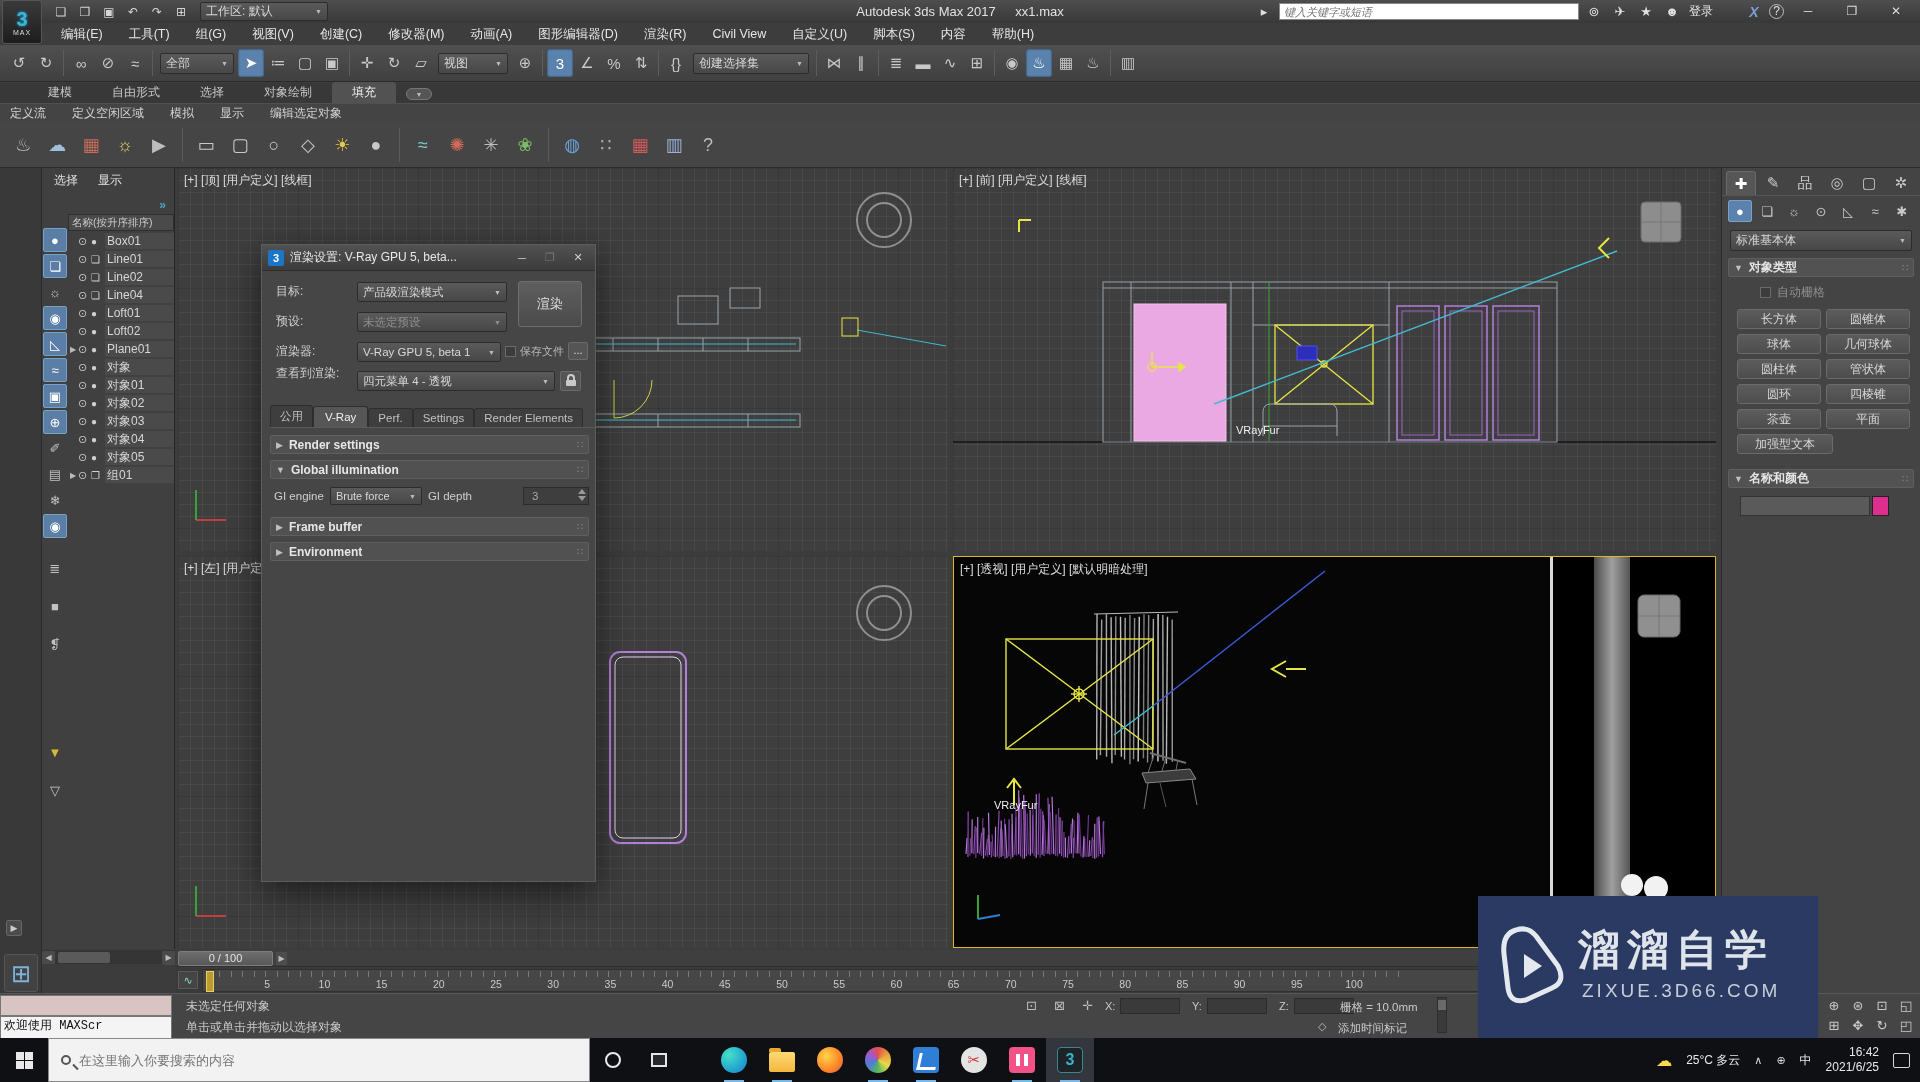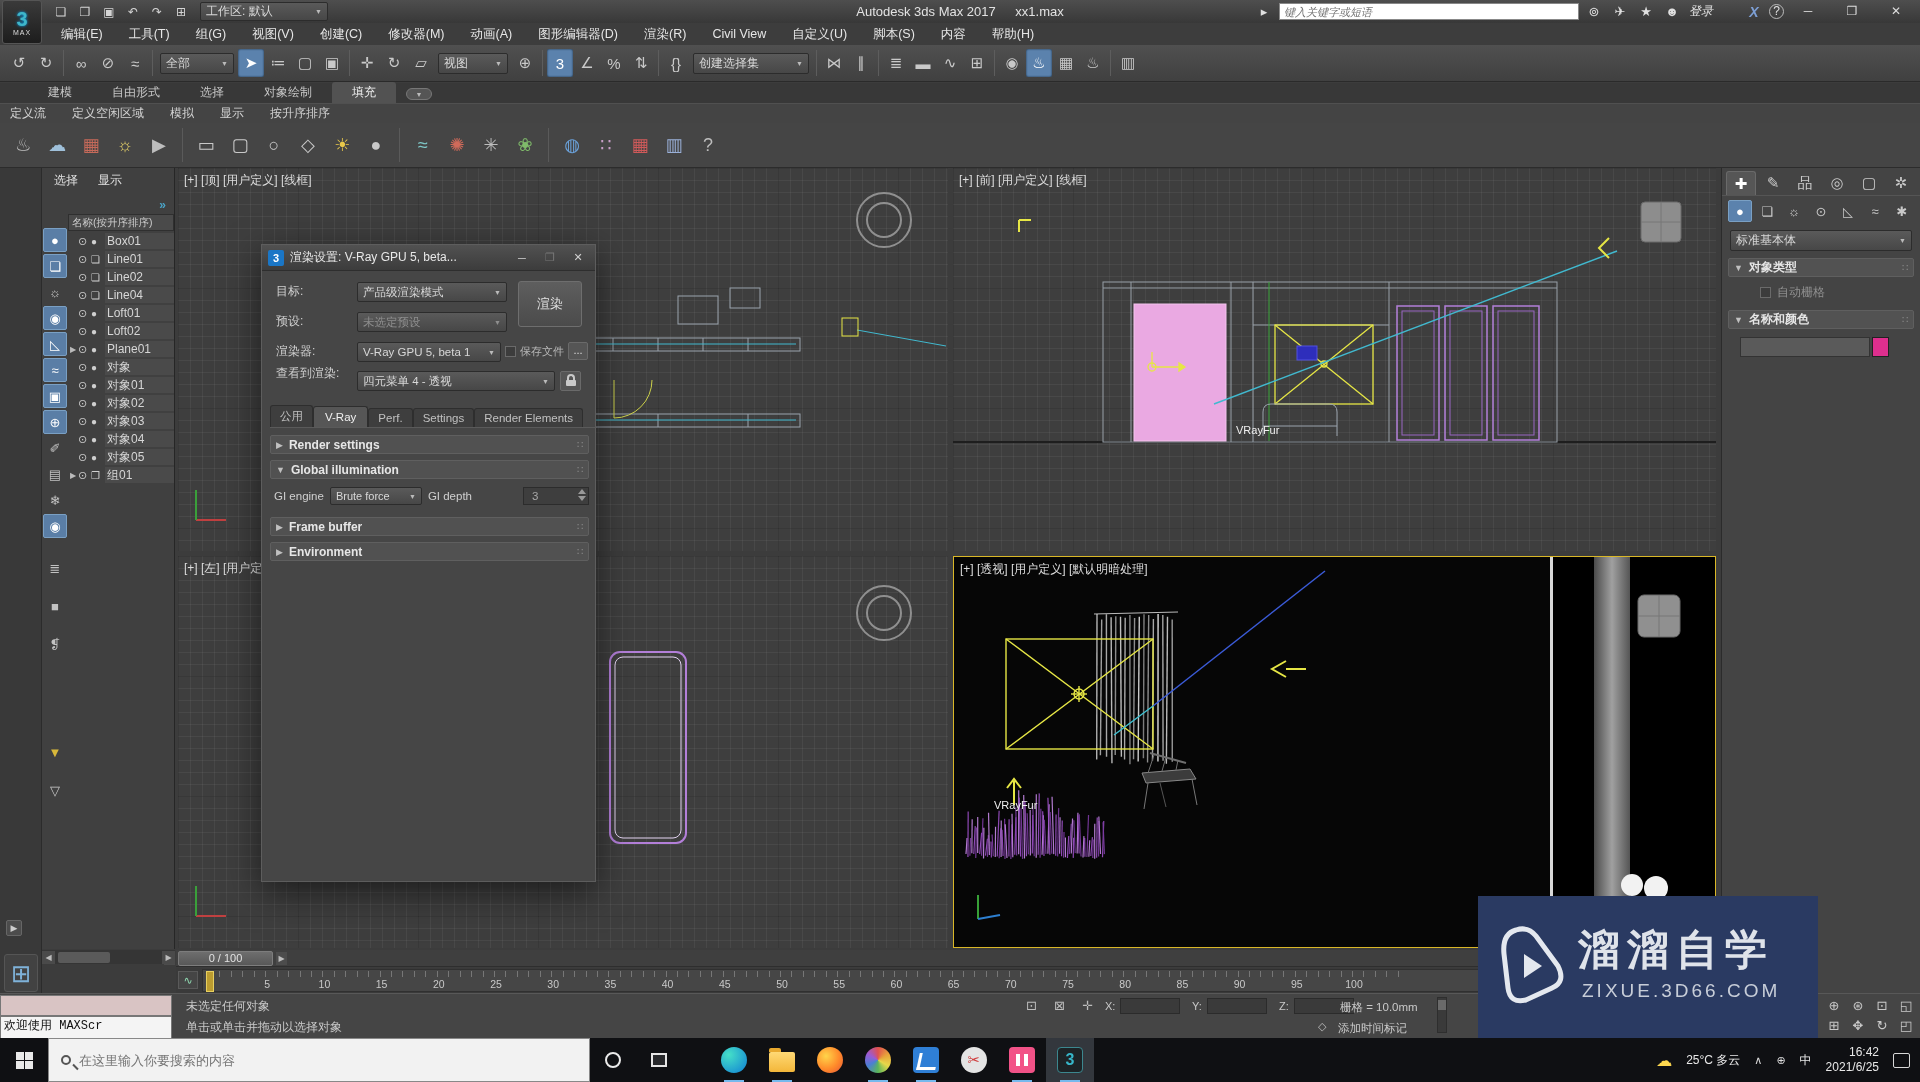--- a/index.html
+++ b/index.html
@@ -14,21 +14,21 @@
   #quick-icons { display:flex; align-items:center; margin-left:50px; gap:2px; }
   .qbtn { width:22px; height:18px; display:flex; align-items:center; justify-content:center; color:#d5d5d5; font-size:12px; border-radius:2px; }
   .dd { background:linear-gradient(#5a5a5a,#474747); border:1px solid #2c2c2c; border-radius:2px; color:#d8d8d8; font-size:12px; display:flex; align-items:center; justify-content:space-between; padding:0 5px; height:19px; }
   .dd .arr { font-size:7px; color:#bbb; margin-left:6px; }
   #workspace-dd { width:128px; margin-left:8px; }
   #title-text { position:absolute; left:50%; transform:translateX(-50%); top:4px; color:#e2e2e2; font-size:13px; white-space:nowrap; }
   #title-text .file { margin-left:16px; }
   #title-right { position:absolute; right:4px; top:2px; display:flex; align-items:center; gap:4px; }
   #title-search { width:300px; height:17px; font-size:11px; font-style:italic; color:#666; padding:0 4px; border:1px solid #888; background:#fff; }
   .titlico { color:#e0e0e0; font-size:13px; width:22px; text-align:center; }
-  #login-label { color:#e4e4e4; font-size:12px; margin:0 26px 0 2px;font-style:italic; }
+  #login-label { color:#e4e4e4; font-size:12px; margin:0 26px 0 2px; }
   #exchange-icon { color:#7d9fd4; font-weight:bold; font-size:14px; font-style:italic; }
   #help-icon { color:#e0e0e0; font-size:12px; border:1px solid #bbb; border-radius:50%; width:15px; height:15px; line-height:13px; text-align:center; }
   .winctl { width:40px; height:19px; color:#ddd; font-size:12px; text-align:center; line-height:19px; }
 
   
   #menubar { position:absolute; left:0; top:23px; width:1920px; height:22px; background:#3d3d3d; display:flex; align-items:center; padding-left:48px; z-index:29; }
   .menu-item { color:#e6e6e6; font-size:12.5px; padding:0 13px; height:22px; line-height:22px; }
 
   
   #toolbar { position:absolute; left:0; top:45px; width:1920px; height:37px; background:linear-gradient(#505050,#404040); border-bottom:1px solid #2a2a2a; display:flex; align-items:center; padding-left:6px; gap:1px; }
@@ -332,21 +332,21 @@
       <div class="rtab">选择</div>
       <div class="rtab">对象绘制</div>
       <div class="rtab active">填充</div>
       <div id="ribbon-oval">▼</div>
     </div>
   <div id="populate-row">
       <div class="plabel">定义流</div>
       <div class="plabel">定义空闲区域</div>
       <div class="plabel">模拟</div>
       <div class="plabel">显示</div>
-      <div class="plabel">按升序排序</div>
+      <div class="plabel">编辑选定对象</div>
     </div>
   <div id="ribbon-icons">
       <div class="ricon" style="color: rgb(189, 189, 189);">♨</div>
       <div class="ricon" style="color: rgb(159, 192, 218);">☁</div>
       <div class="ricon" style="color: rgb(198, 106, 90);">▦</div>
       <div class="ricon" style="color: rgb(232, 212, 106);">☼</div>
       <div class="ricon" style="color: rgb(189, 189, 189);">▶</div>
       <div class="rsep"></div>
       <div class="ricon" style="color: rgb(201, 201, 201);">▭</div>
       <div class="ricon" style="color: rgb(201, 201, 201);">▢</div>
@@ -785,20 +785,33 @@
     <div class="rollout">
       <div class="rollhead">
         <span class="rarr">▼</span>
         <span>对象类型</span>
         <span class="grip">∷</span>
       </div>
       <div id="autogrid-row">
         <div class="chk"></div>
         <span id="autogrid-label">自动栅格</span>
       </div>
+      <div id="obj-buttons">
+          <div class="objbtn">长方体</div>
+          <div class="objbtn">圆锥体</div>
+          <div class="objbtn">球体</div>
+          <div class="objbtn">几何球体</div>
+          <div class="objbtn">圆柱体</div>
+          <div class="objbtn">管状体</div>
+          <div class="objbtn">圆环</div>
+          <div class="objbtn">四棱锥</div>
+          <div class="objbtn">茶壶</div>
+          <div class="objbtn">平面</div>
+          <div class="objbtn wide">加强型文本</div>
+        </div>
     </div>
     <div class="rollout">
       <div class="rollhead">
         <span class="rarr">▼</span>
         <span>名称和颜色</span>
         <span class="grip">∷</span>
       </div>
       <div id="name-field-row">
         <input id="name-field" value="" style="">
         <div id="color-swatch" style="background: rgb(222, 47, 142);"></div>

